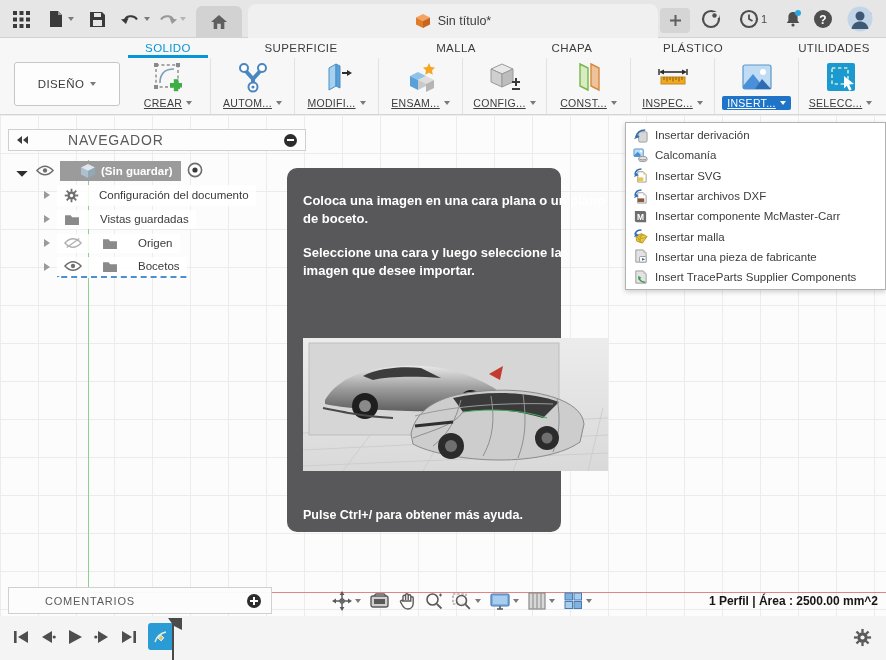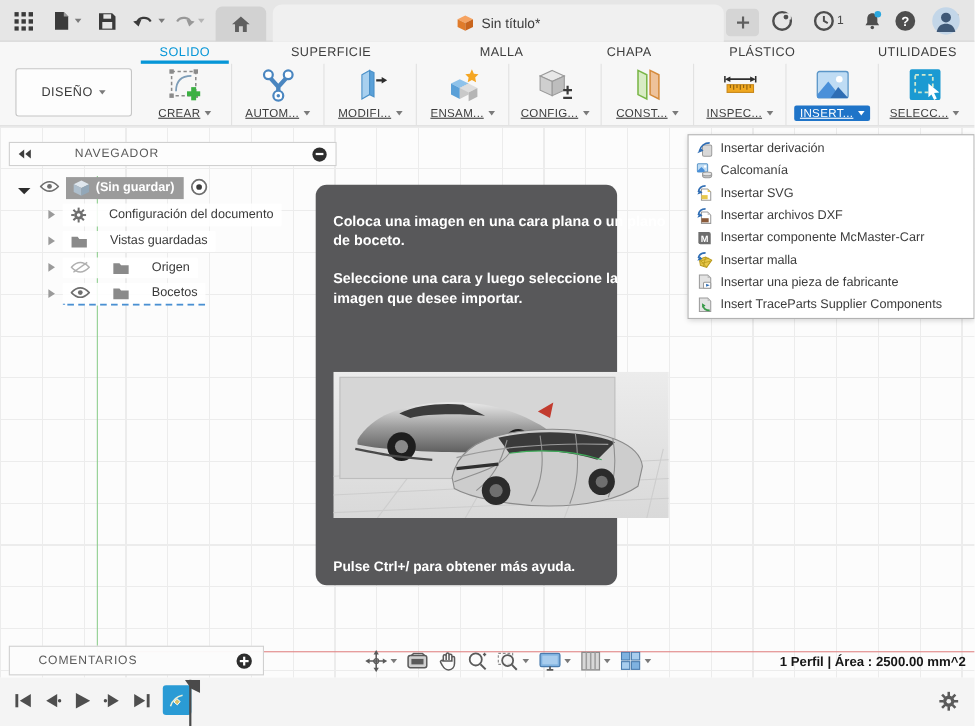--- a/index.html
+++ b/index.html
@@ -36,48 +36,48 @@
   .canvas { position:absolute; left:0; top:115px; width:886px; height:501px; background:#fcfcfc;
     background-image:
       repeating-linear-gradient(to right, #ececec 0 1px, transparent 1px 38px),
       repeating-linear-gradient(to bottom, #ececec 0 1px, transparent 1px 38px); }
   .axis-y { position:absolute; left:88px; top:160px; width:1px; height:432px; background:#8fcf8f; }
   .axis-x { position:absolute; left:88px; top:592px; width:798px; height:1px; background:#e08585; }
 
   
   .navigator { position:absolute; left:8px; top:129px; width:298px; }
   .nav-header { height:22px; background:#fdfdfd; border:1px solid #d0d0d0; display:flex; align-items:center; padding:0 8px; }
-  .nav-header .ttl { font-size:11px; letter-spacing:.8px; color:#5a5a5a; margin-left:8px; flex:1;padding-left:32px; }
+  .nav-header .ttl { font-size:14px; letter-spacing:.8px; color:#5a5a5a; margin-left:8px; flex:1;padding-left:32px; }
   .collapse-ico { display:flex; gap:1px; cursor:pointer; }
   .tri-l { width:0; height:0; border-top:4px solid transparent; border-bottom:4px solid transparent; border-right:5px solid #3c3c3c; }
   .minus-btn { width:13px; height:13px; border-radius:50%; background:#2d2d2d; position:relative; cursor:pointer; }
   .minus-btn::after { content:""; position:absolute; left:3px; top:5.5px; width:7px; height:2px; background:#fff; }
   .nav-row { height:24px; display:flex; align-items:center; font-size:11.5px; color:#3a3a3a; }
   .chip { background:rgba(255,255,255,.88); padding:3px 7px; border-radius:1px; display:flex; align-items:center; gap:20px; }
-  .root-chip { background:#9b9b9b; color:#fff; font-weight:bold; padding:2px 8px 2px 6px; display:flex; align-items:center; gap:5px; }
+  .root-chip { background:#9b9b9b; color:#fff; font-weight:bold; padding:2px 8px 2px 20px; display:flex; align-items:center; gap:5px; }
   .tri-hollow { width:0; height:0; border-top:4.5px solid transparent; border-bottom:4.5px solid transparent; border-left:6px solid #9a9a9a; margin:0 7px; cursor:pointer; }
   .root-expand { width:0; height:0; border-left:8px solid #2d2d2d; border-top:8px solid transparent; transform:rotate(-45deg); margin:0 4px 0 10px; cursor:pointer; }
   .dashed-sel { border-bottom:2px dashed #4a90d2; }
 
   
   .insert-menu { position:absolute; left:625px; top:122px; width:261px; background:#ffffff; border:1px solid #b2b2b2; padding:2px 0; box-shadow:0 2px 5px rgba(0,0,0,.18); }
   .menu-item { height:20.3px; display:flex; align-items:center; gap:7px; padding-left:6px; font-size:11.5px; color:#3c3c3c; cursor:pointer; }
   .menu-item.hl { background:#cbcbcb; }
   .mi-ico { width:16px; height:16px; flex:0 0 16px; display:flex; align-items:center; justify-content:center; }
 
   
   .tooltip { position:absolute; left:287px; top:168px; width:274px; height:364px; background:#58585a; border-radius:10px; color:#fff; }
   .tooltip p { position:absolute; left:16px; width:306px; font-size:13px; font-weight:600; line-height:1.4; }
   .tt-p1 { top:24px; }
   .tt-p2 { top:76px; }
   .tt-img { position:absolute; left:16px; top:170px; width:305px; height:133px; }
   .tt-footer { position:absolute; left:16px; bottom:10px; font-size:12.5px; font-weight:600; }
 
   
-  .comments { position:absolute; left:8px; top:587px; width:232px; height:27px; background:rgba(252,252,252,.96); border:1px solid #d0d0d0; display:flex; align-items:center; }
+  .comments { position:absolute; left:8px; top:587px; width:264px; height:27px; background:rgba(252,252,252,.96); border:1px solid #d0d0d0; display:flex; align-items:center;padding-left:10px; }
   .comments .lbl { font-size:11px; letter-spacing:.8px; color:#5a5a5a; margin-left:26px; flex:1; }
   .plus-btn { width:14px; height:14px; border-radius:50%; background:#2d2d2d; position:relative; margin-right:10px; cursor:pointer; }
   .plus-btn::after { content:""; position:absolute; left:3px; top:6px; width:8px; height:2px; background:#fff; }
   .plus-btn::before { content:""; position:absolute; left:6px; top:3px; width:2px; height:8px; background:#fff; }
   .viewbar { position:absolute; left:332px; top:589px; height:24px; display:flex; align-items:center; gap:9px; }
   .vb-item { display:flex; align-items:center; gap:3px; cursor:pointer; }
   .status { position:absolute; right:8px; top:594px; font-size:12px; font-weight:bold; color:#161616; }
 
   
   .timeline { position:absolute; left:0; bottom:0; width:886px; height:44px; background:#f4f4f4; }

